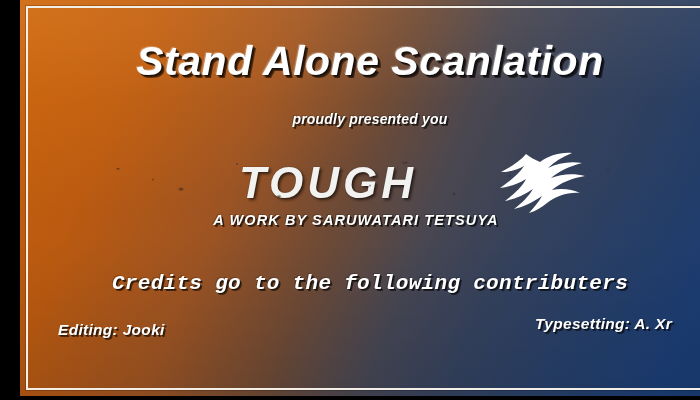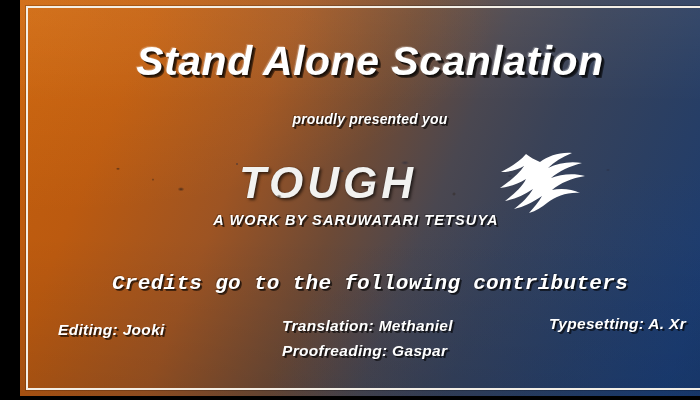--- a/index.html
+++ b/index.html
@@ -188,21 +188,21 @@
     letter-spacing: 0.3px;
     white-space: nowrap;
     text-shadow:
        2px 2px 0 rgba(0,0,0,0.55),
        1px 1px 0 rgba(0,0,0,0.40);
   }
 
   #col-editing   { left: 38px;  top: 321px; }
   #col-mid       { left: 262px; top: 317px; }
   #col-mid .line { display: block; margin-bottom: 7px; }
-  #col-right     { right: 34px; top: 315px; text-align: right; }
+  #col-right     { right: 48px; top: 315px; text-align: right; }
   #col-right .line { display: block; margin-bottom: 7px; }
 </style>
 </head>
 <body>
 
 <div id="page">
 
   <div class="vshade"></div>
   <div class="corner-glow"></div>
   <div class="frame"></div>
@@ -236,23 +236,19 @@
         </g>
       </svg>
 
       <div class="wtext" id="author">A WORK BY SARUWATARI TETSUYA</div>
     </div>
 
     <div class="row wtext" id="credits-heading">Credits go to the following contributers</div>
 
     <div class="credit-cell" id="col-editing">Editing: Jooki</div>
 
-    <div class="credit-cell" id="col-mid">
-      <span class="line">Translation: Methaniel</span>
-      <span class="line">Proofreading: Gaspar</span>
-    </div>
 
     <div class="credit-cell" id="col-right">
       <span class="line">Typesetting: A. Xr</span>
     </div>
 
   </div>
 </div>
 
 </body></html>

